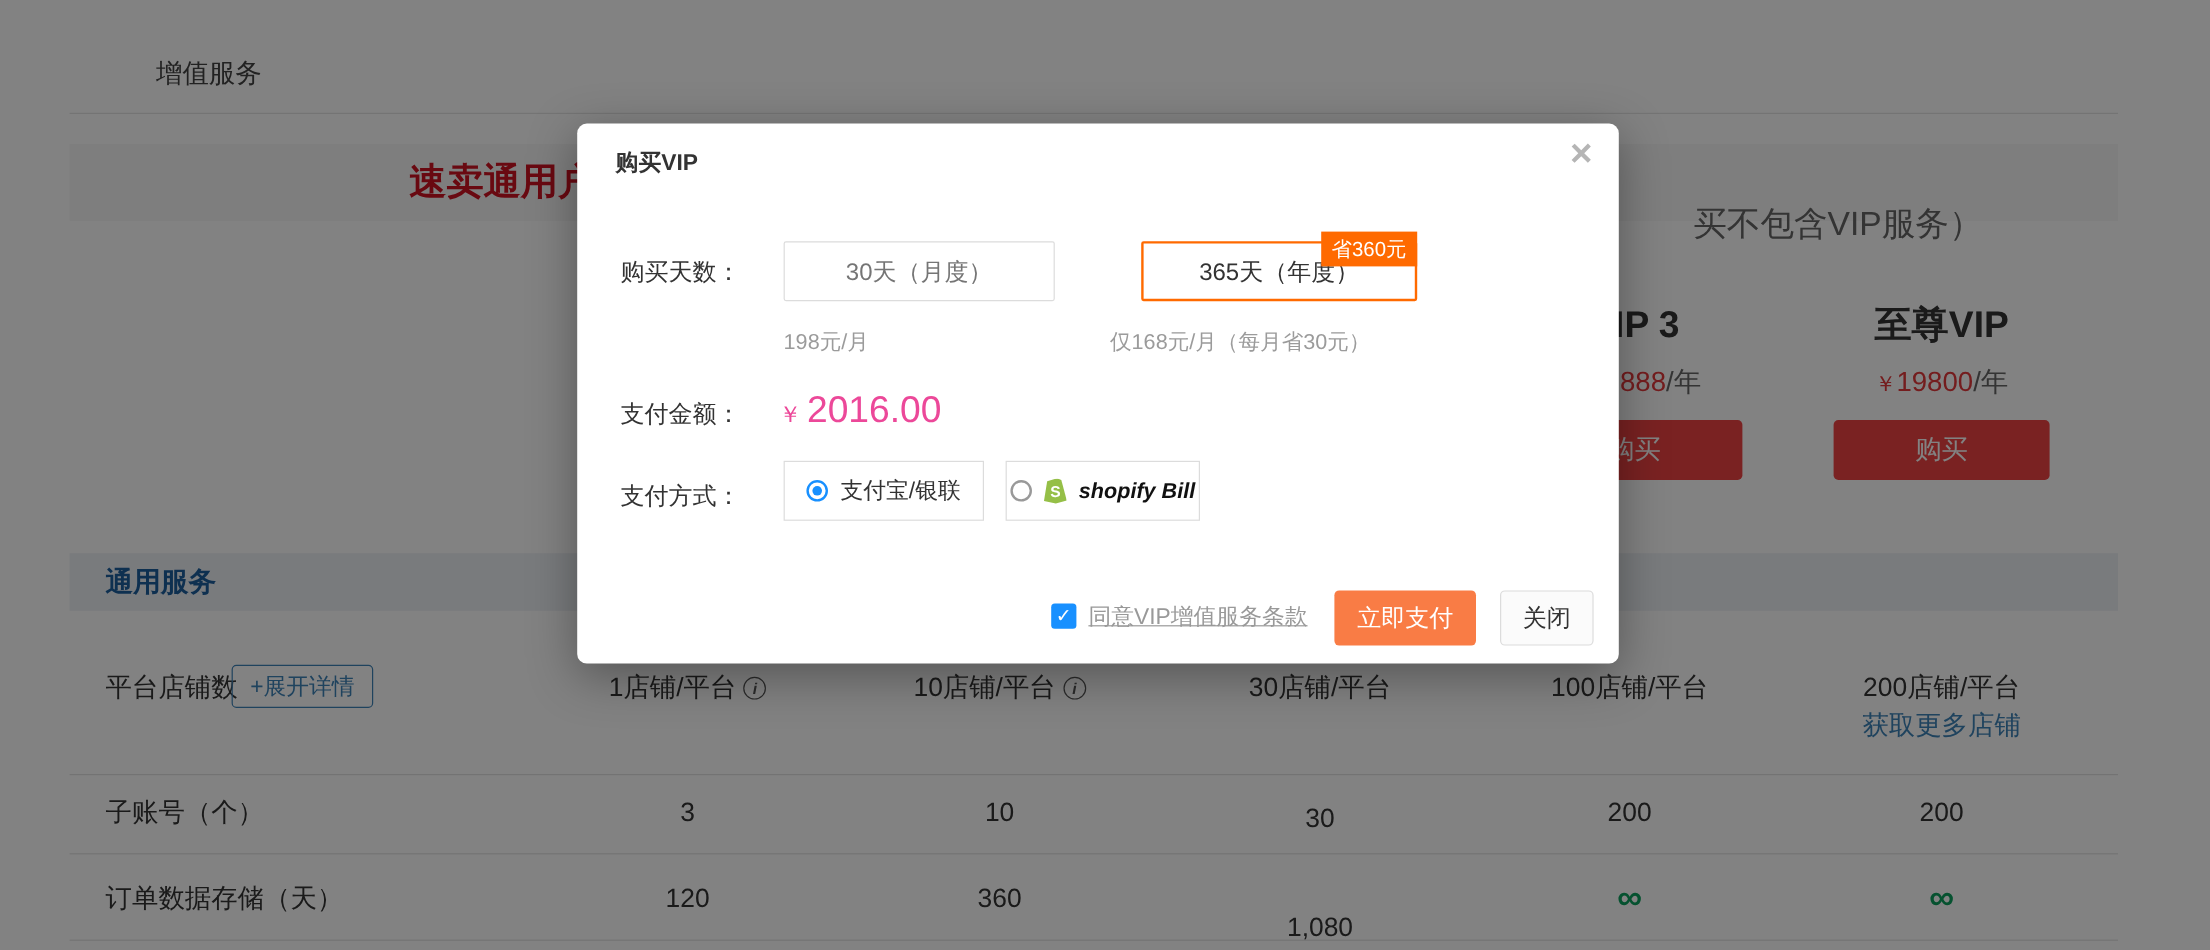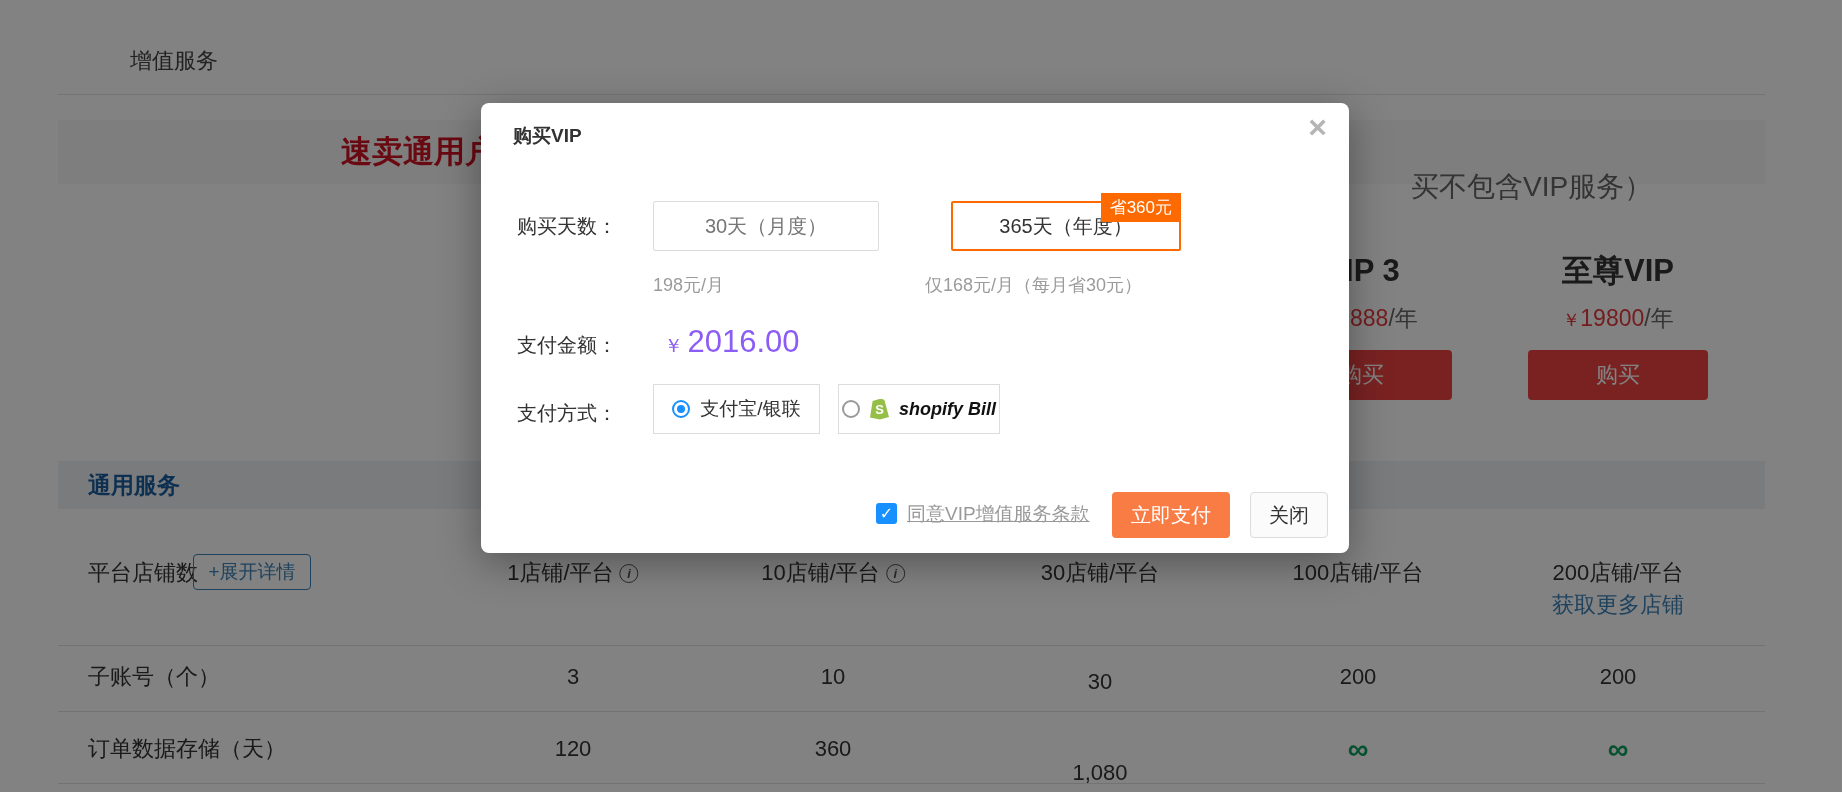--- a/index.html
+++ b/index.html
@@ -38,21 +38,21 @@
   .modal { position:absolute; left:481px; top:103px; width:868px; height:450px; background:#fff; border-radius:8px; box-shadow:0 10px 40px rgba(0,0,0,0.35); }
   .modal-title { position:absolute; left:32px; top:20px; font-size:19px; font-weight:bold; color:#333; }
   .modal-close { position:absolute; right:22px; top:8px; font-size:32px; font-weight:bold; color:#b5b5b5; cursor:pointer; line-height:1; background:none; border:none; font-family:inherit; }
   .m-label { position:absolute; left:36px; font-size:20px; color:#333; white-space:nowrap; }
 
   .opt-box { position:absolute; top:98px; height:50px; border:1px solid #dcdcdc; border-radius:2px; display:flex; align-items:center; justify-content:center; font-size:20px; color:#757575; cursor:pointer; background:#fff; }
   .opt-box.selected { border:2px solid #ff6a00; color:#333; }
   .opt-badge { position:absolute; right:-2px; top:-10px; background:#ff6a00; color:#fff; font-size:17px; padding:3px 9px; white-space:nowrap; }
   .opt-sub { position:absolute; top:182px; transform:translateY(-50%); font-size:18px; color:#9b9b9b; white-space:nowrap; }
 
-  .amount-value { position:absolute; left:183px; top:239px; transform:translateY(-50%); color:#8b5cf6; white-space:nowrap; }
+  .amount-value { position:absolute; left:168px; top:239px; transform:translateY(-50%); color:#ec4899; white-space:nowrap; }
   .amount-cur { font-size:19px; }
   .amount-num { font-size:31px; }
 
   .pay-box { position:absolute; top:281px; height:50px; border:1px solid #dcdcdc; display:flex; align-items:center; justify-content:center; gap:10px; font-size:19px; color:#333; cursor:pointer; background:#fff; }
   .radio { width:18px; height:18px; border-radius:50%; border:2px solid #1890ff; position:relative; flex:none; }
   .radio.off { border-color:#999; }
   .radio.on::after { content:""; position:absolute; left:3px; top:3px; width:8px; height:8px; border-radius:50%; background:#1890ff; }
   .shopify-bag { display:inline-block; width:19px; height:21px; background:#95bf47; clip-path:polygon(14% 12%, 58% 0, 76% 7%, 100% 88%, 52% 100%, 0 90%); color:#fff; font-size:13px; font-weight:bold; text-align:center; line-height:21px; flex:none; }
   .shopify-text { font-weight:bold; font-style:italic; color:#111; font-size:18px; }
 

